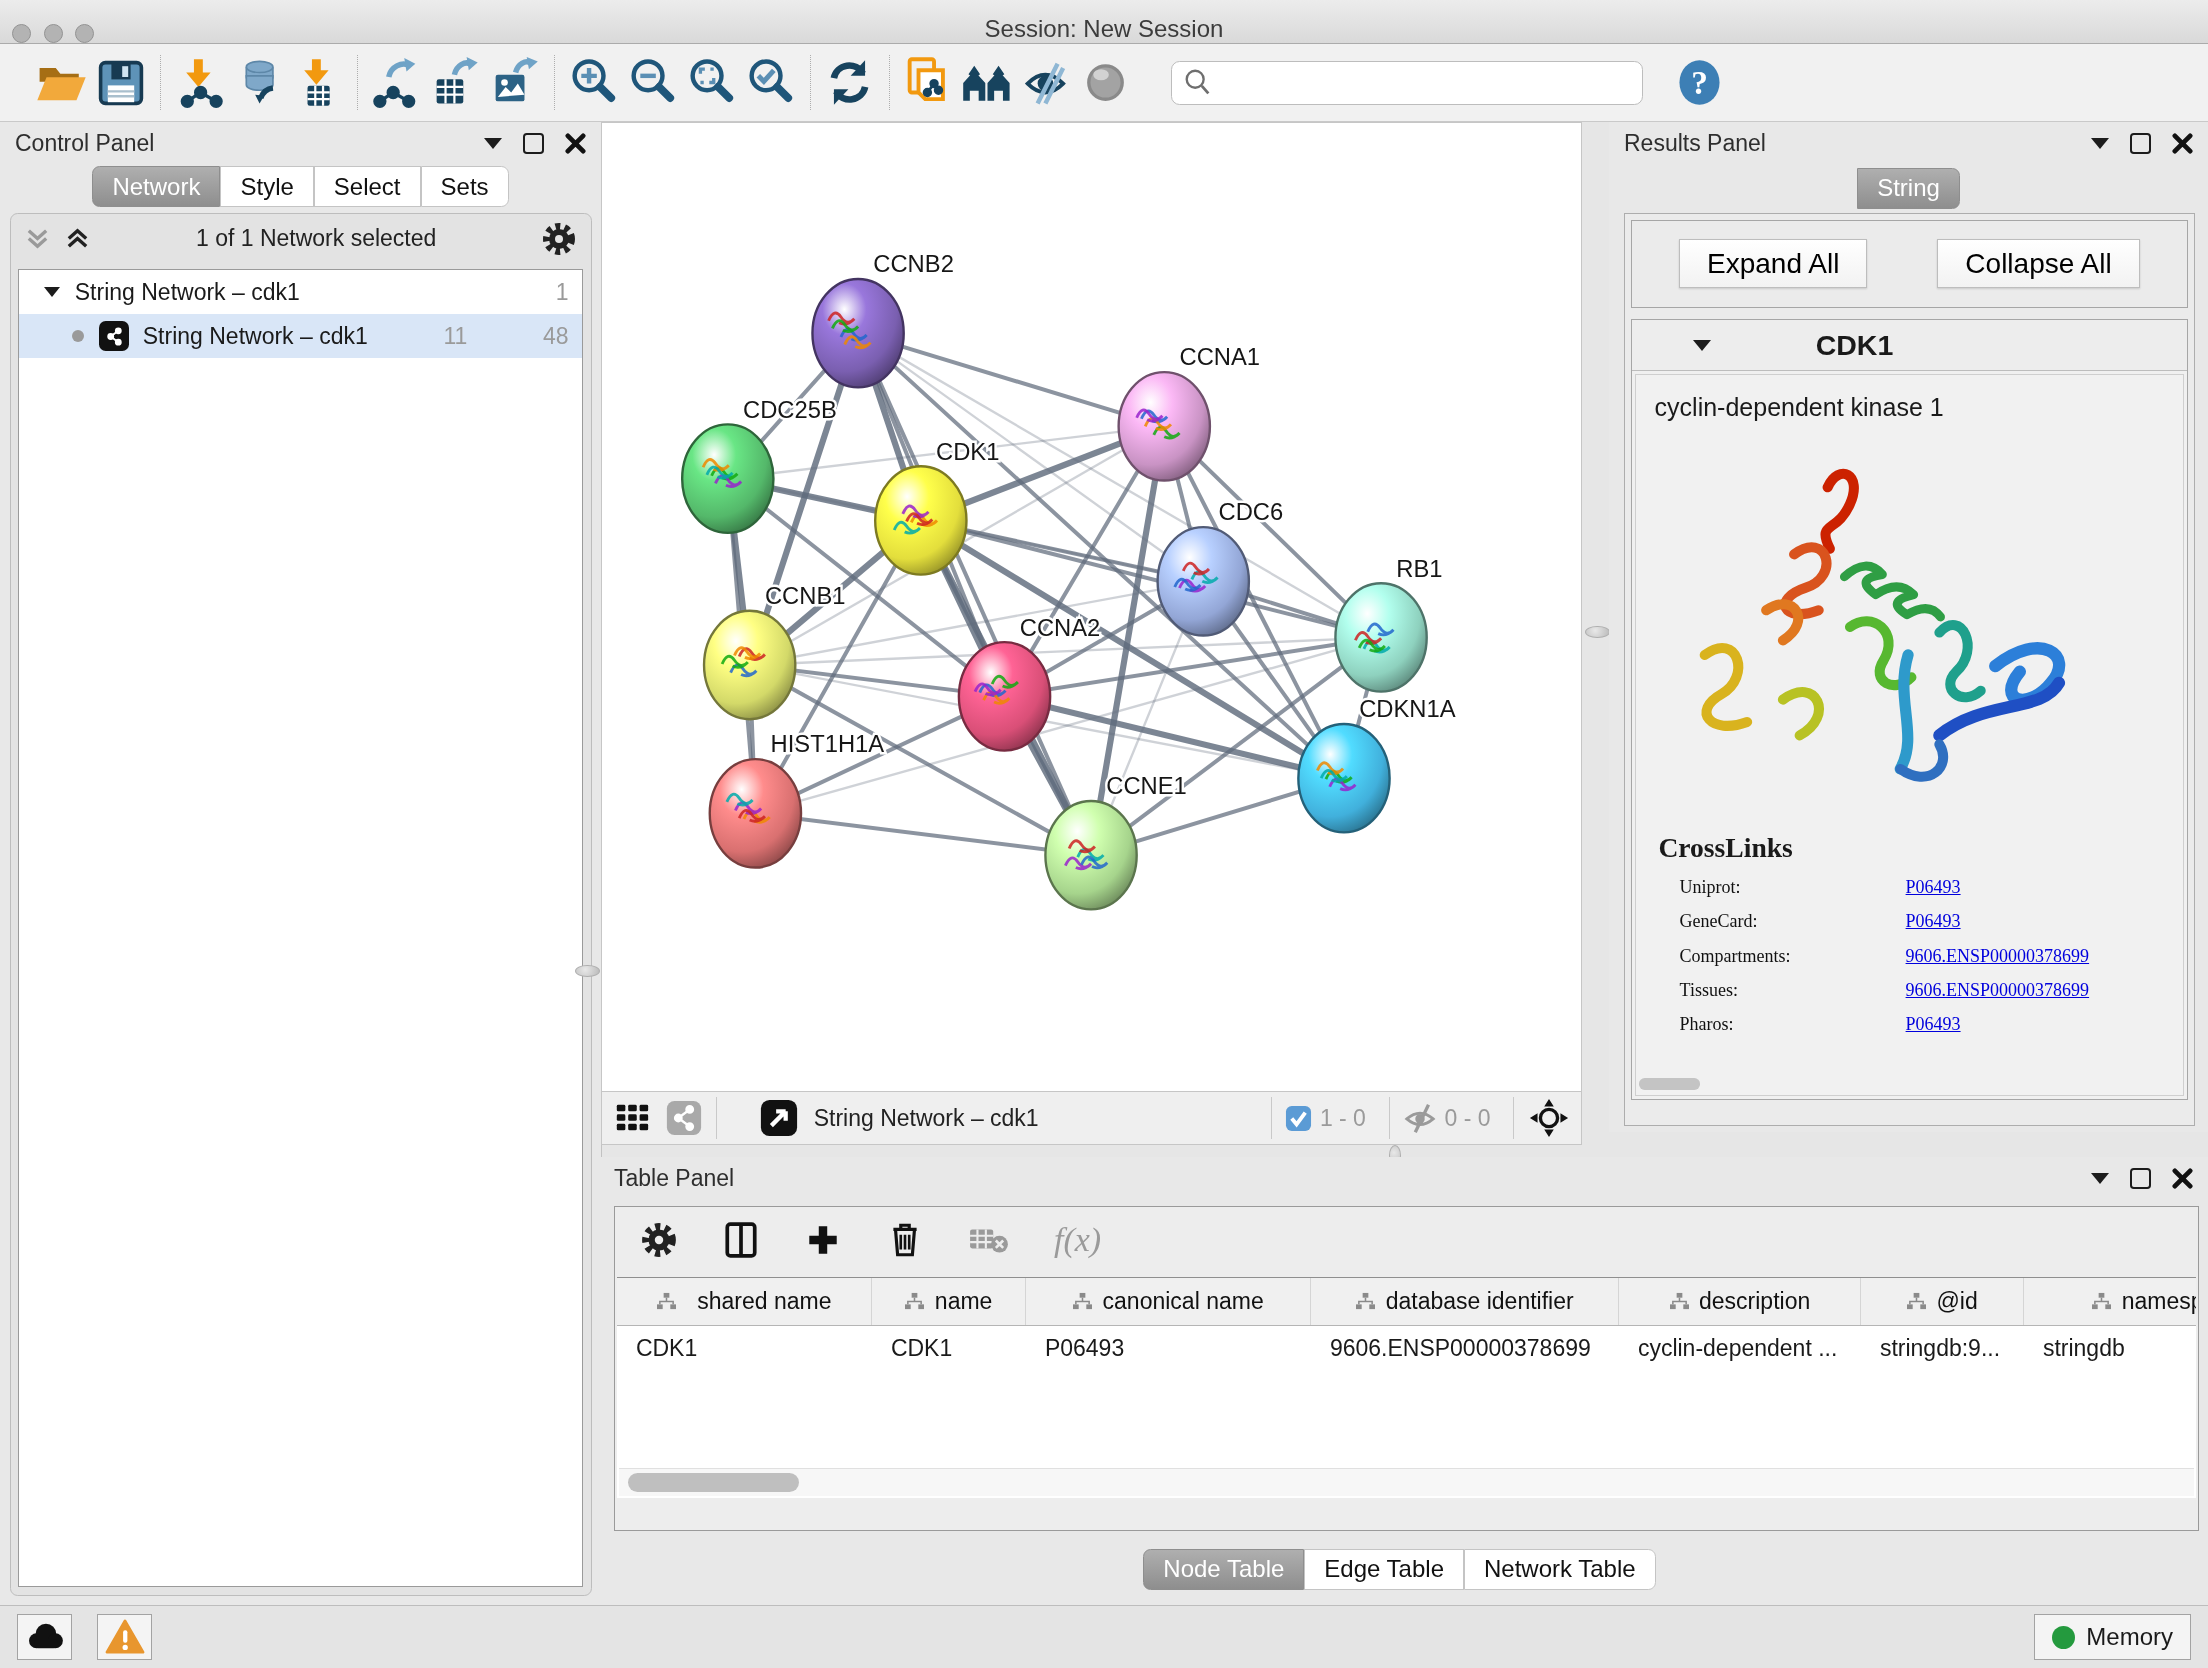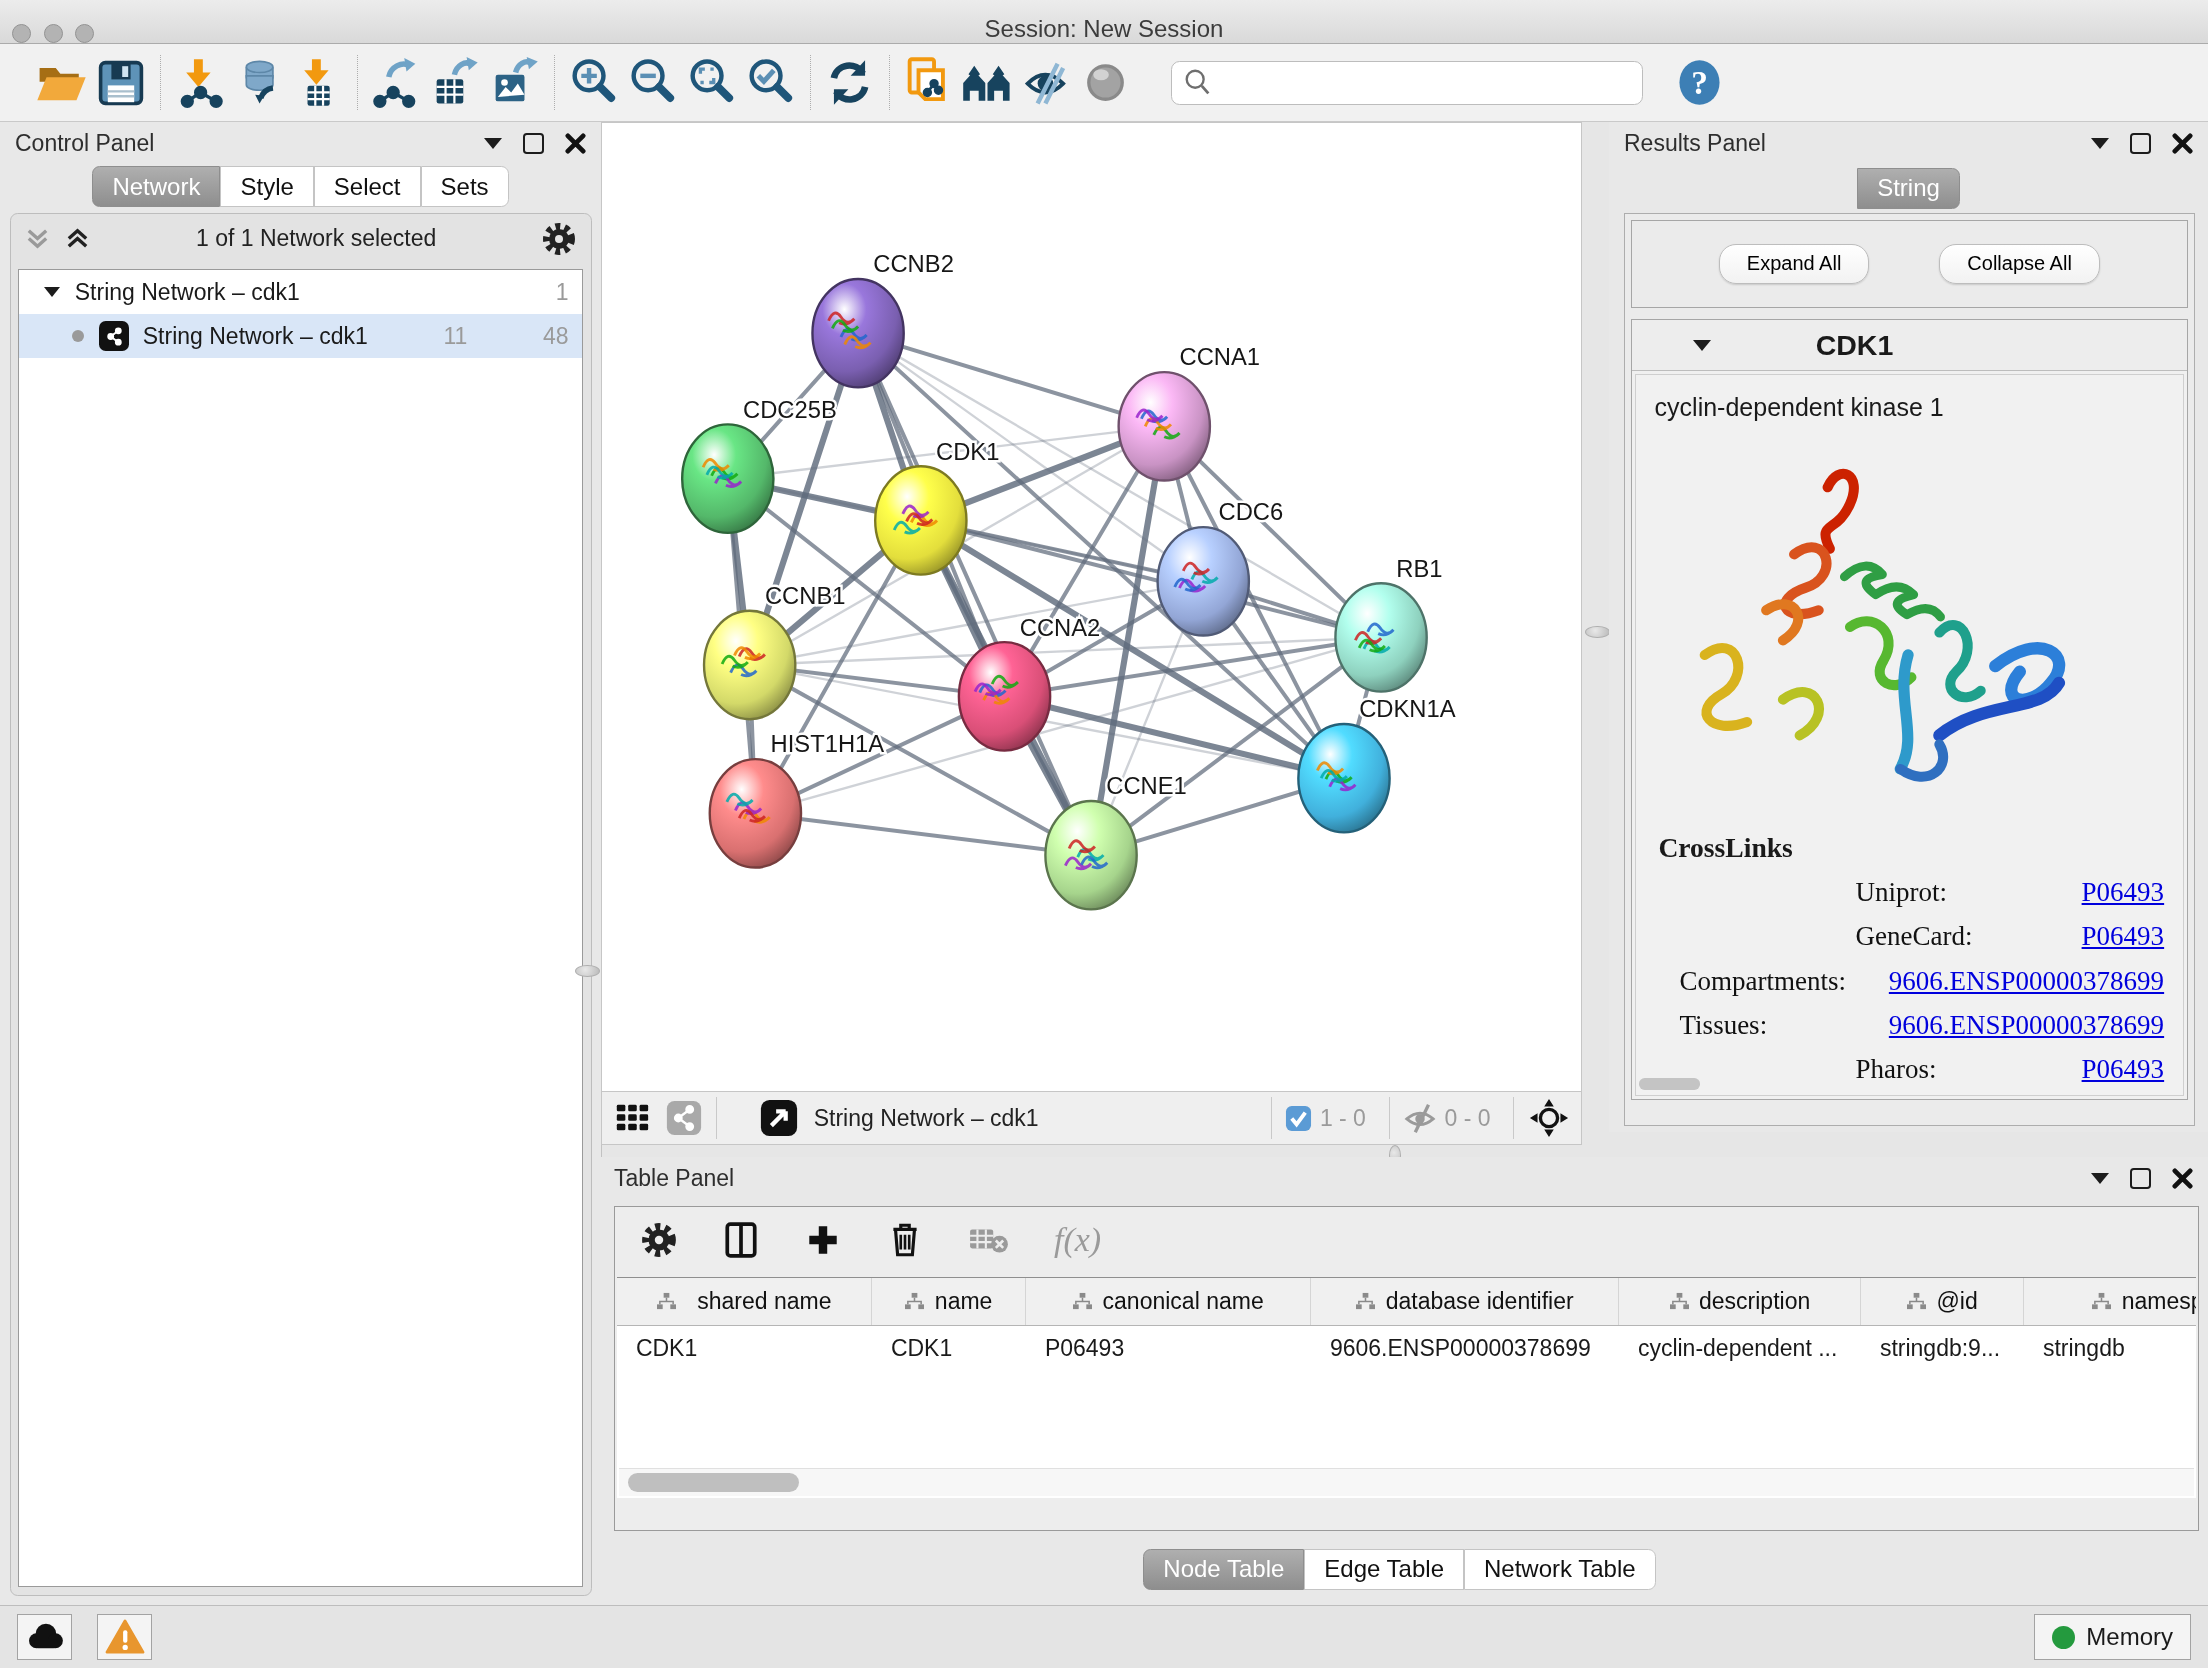--- a/index.html
+++ b/index.html
@@ -64,33 +64,33 @@
   .handle { position:absolute; width:25px; height:12.4px; border-radius:50%;
     background:radial-gradient(circle at 40% 35%, #E8E8E8, #B9B9B9); border:1px solid #AFAFAF; }
 
   
   #results-panel { position:absolute; left:1609px; top:122px; right:0; height:1010px; background:#E8E8E8; }
   #rp-tabrow { display:flex; justify-content:center; margin-top:3.8px; }
   #rp-box { position:absolute; left:15px; right:13.3px; top:91px; bottom:5.7px;
     border:1px solid #ADADAD; background:#EBEBEB; }
   #rp-expandbox { margin:5.7px; border:1px solid #A6A6A6; height:88px; display:flex; align-items:center;
     justify-content:center; gap:70px; }
-  .rp-btn { font-size:20px; background:linear-gradient(#fff,#F2F2F2); border:1px solid #BDBDBD;
-    border-radius:17px; padding:7.6px 27px; box-shadow:0 1px 1.9px rgba(0,0,0,.15); }
+  .rp-btn { font-size:28px; background:linear-gradient(#fff,#F2F2F2); border:1px solid #BDBDBD;
+    border-radius:0; padding:7.6px 27px; box-shadow:0 1px 1.9px rgba(0,0,0,.15); }
   #rp-entry { position:absolute; left:5.7px; right:5.7px; top:105px; bottom:25px; border:1px solid #A6A6A6;
     background:#F0F0F0; display:flex; flex-direction:column; }
   #rp-entry-head { height:51px; background:#EDEDED; border-bottom:1px solid #BDBDBD;
     display:flex; align-items:center; }
   #rp-gene { font-size:28.5px; font-weight:bold; margin-left:105px; }
   #rp-entry-body { flex:1; border:1px solid #CFCFCF; margin:2.9px; background:#F1F1F1; padding:18px 19px;
     overflow:hidden; }
   #rp-desc { font-size:25px; }
   #crosslinks { font-family:"Liberation Serif", serif; margin-top:9.5px; }
   #crosslinks-title { font-size:27.6px; font-weight:bold; margin:15px 0 9.5px 3.8px; }
-  .cl-row { display:flex; font-size:27px; margin:13.3px 0 13.3px 25px;justify-content:flex-end; }
+  .cl-row { display:flex; font-size:18px; margin:13.3px 0 13.3px 25px; }
   .cl-label { width:226px; color:#111; }
   .cl-link { color:#0000DD; text-decoration:underline; }
   #rp-miniscroll { position:absolute; left:7.6px; bottom:9.5px; width:61px; height:11.4px; background:#C4C4C4;
     border-radius:5.7px; }
 
   
   #table-panel { position:absolute; left:599px; top:1157px; right:0; bottom:63px; background:#E8E8E8; }
   #tp-box { position:absolute; left:15px; right:9.5px; top:49px; bottom:74px; background:#EDEDED;
     border:1.9px solid #9A9A9A; }
   #tp-toolbar { height:65px; display:flex; align-items:center; gap:44px; padding-left:25px; }

